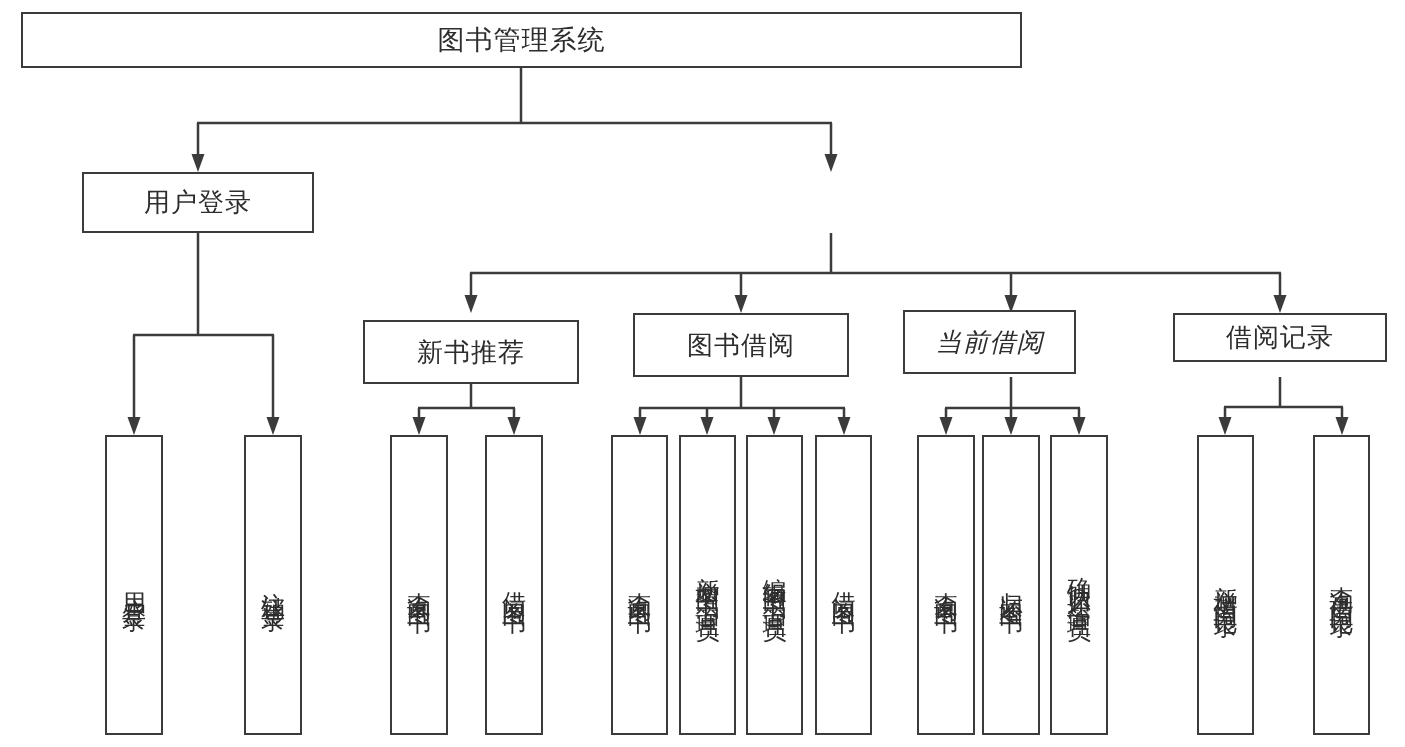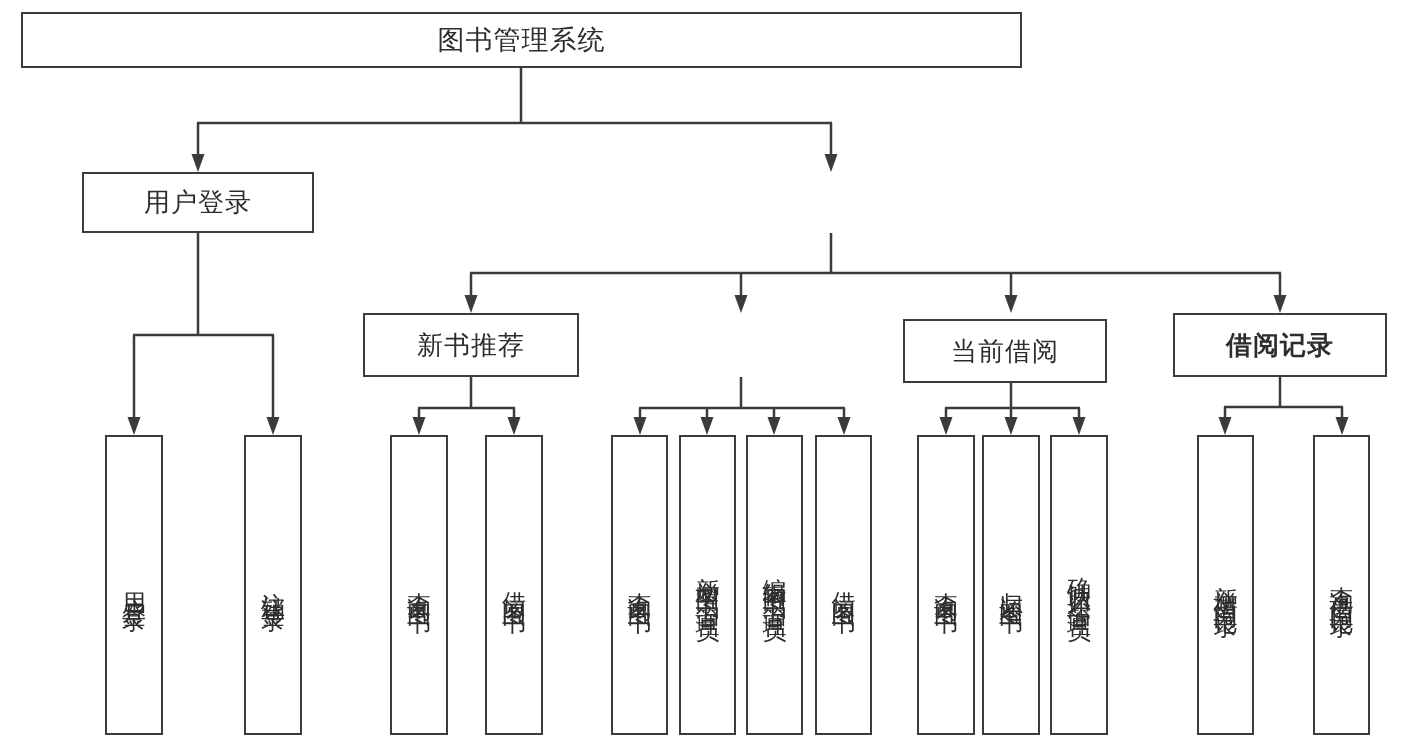--- a/index.html
+++ b/index.html
@@ -105,23 +105,24 @@
       <polygon points="1072.5,417 1085.5,417 1079,435"></polygon>
       <polygon points="1218.5,417 1231.5,417 1225,435"></polygon>
       <polygon points="1335.5,417 1348.5,417 1342,435"></polygon>
     </g>
   </svg>
 
   <div class="box root" style="left:21px; top:12px; width:1001px; height:56px;">图书管理系统</div>
 
   <div class="box" style="left:82px; top:172px; width:232px; height:61px;">用户登录</div>
 
-  <div class="box" style="left:363px; top:313px; width:216px; height:64px;">新书推荐</div>
-  <div class="box" style="left:903px; top:319px; width:204px; height:64px;">当前借阅</div>
-  <div class="box" style="left:1173px; top:313px; width:214px; height:64px;font-weight:bold;">借阅记录</div>
+  <div class="box" style="left:363px; top:320px; width:216px; height:64px;">新书推荐</div>
+  <div class="box" style="left:633px; top:313px; width:216px; height:64px;">图书借阅</div>
+  <div class="box" style="left:903px; top:310px; width:173px; height:64px;font-style:italic;">当前借阅</div>
+  <div class="box" style="left:1173px; top:313px; width:214px; height:49px;">借阅记录</div>
 
   <div class="vbox" style="left:105px; top:435px; width:58px; height:300px;">
     <span>用户登录</span>
   </div>
   <div class="vbox" style="left:244px; top:435px; width:58px; height:300px;">
     <span>注销登录</span>
   </div>
 
   <div class="vbox" style="left:390px; top:435px; width:58px; height:300px;">
     <span>查询图书</span>

